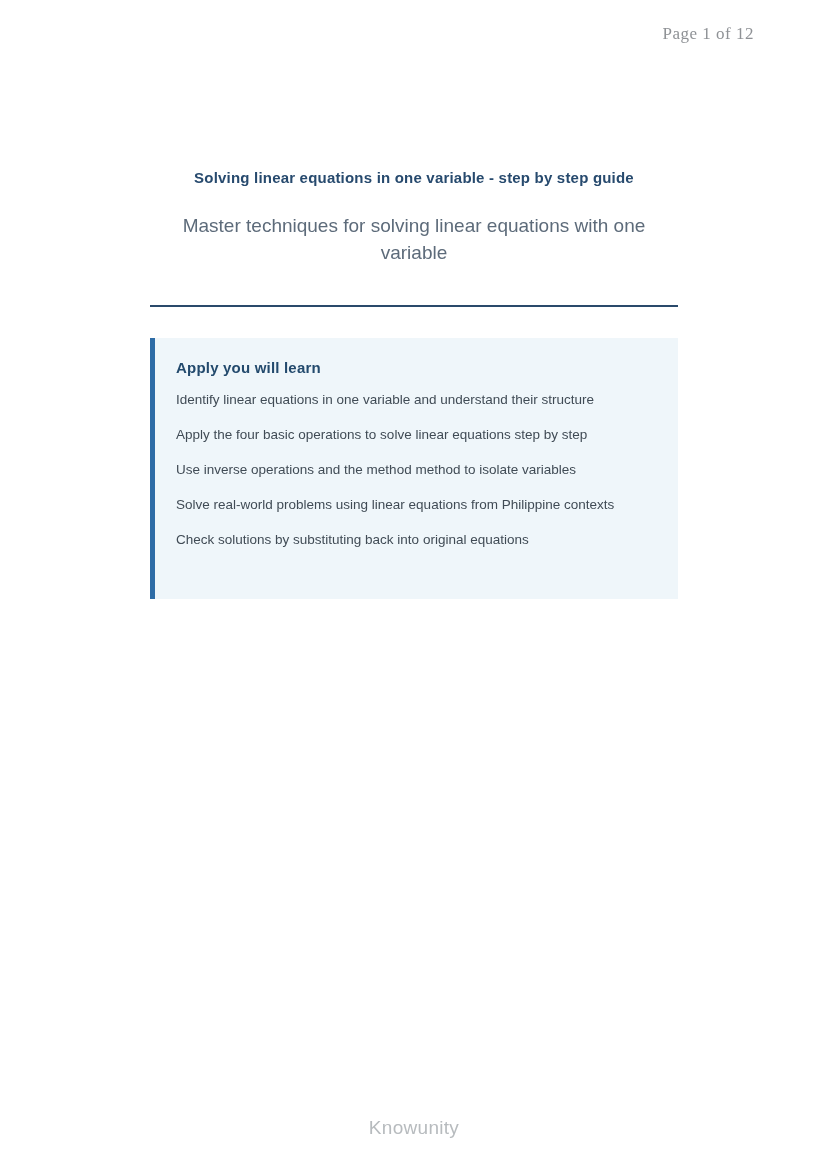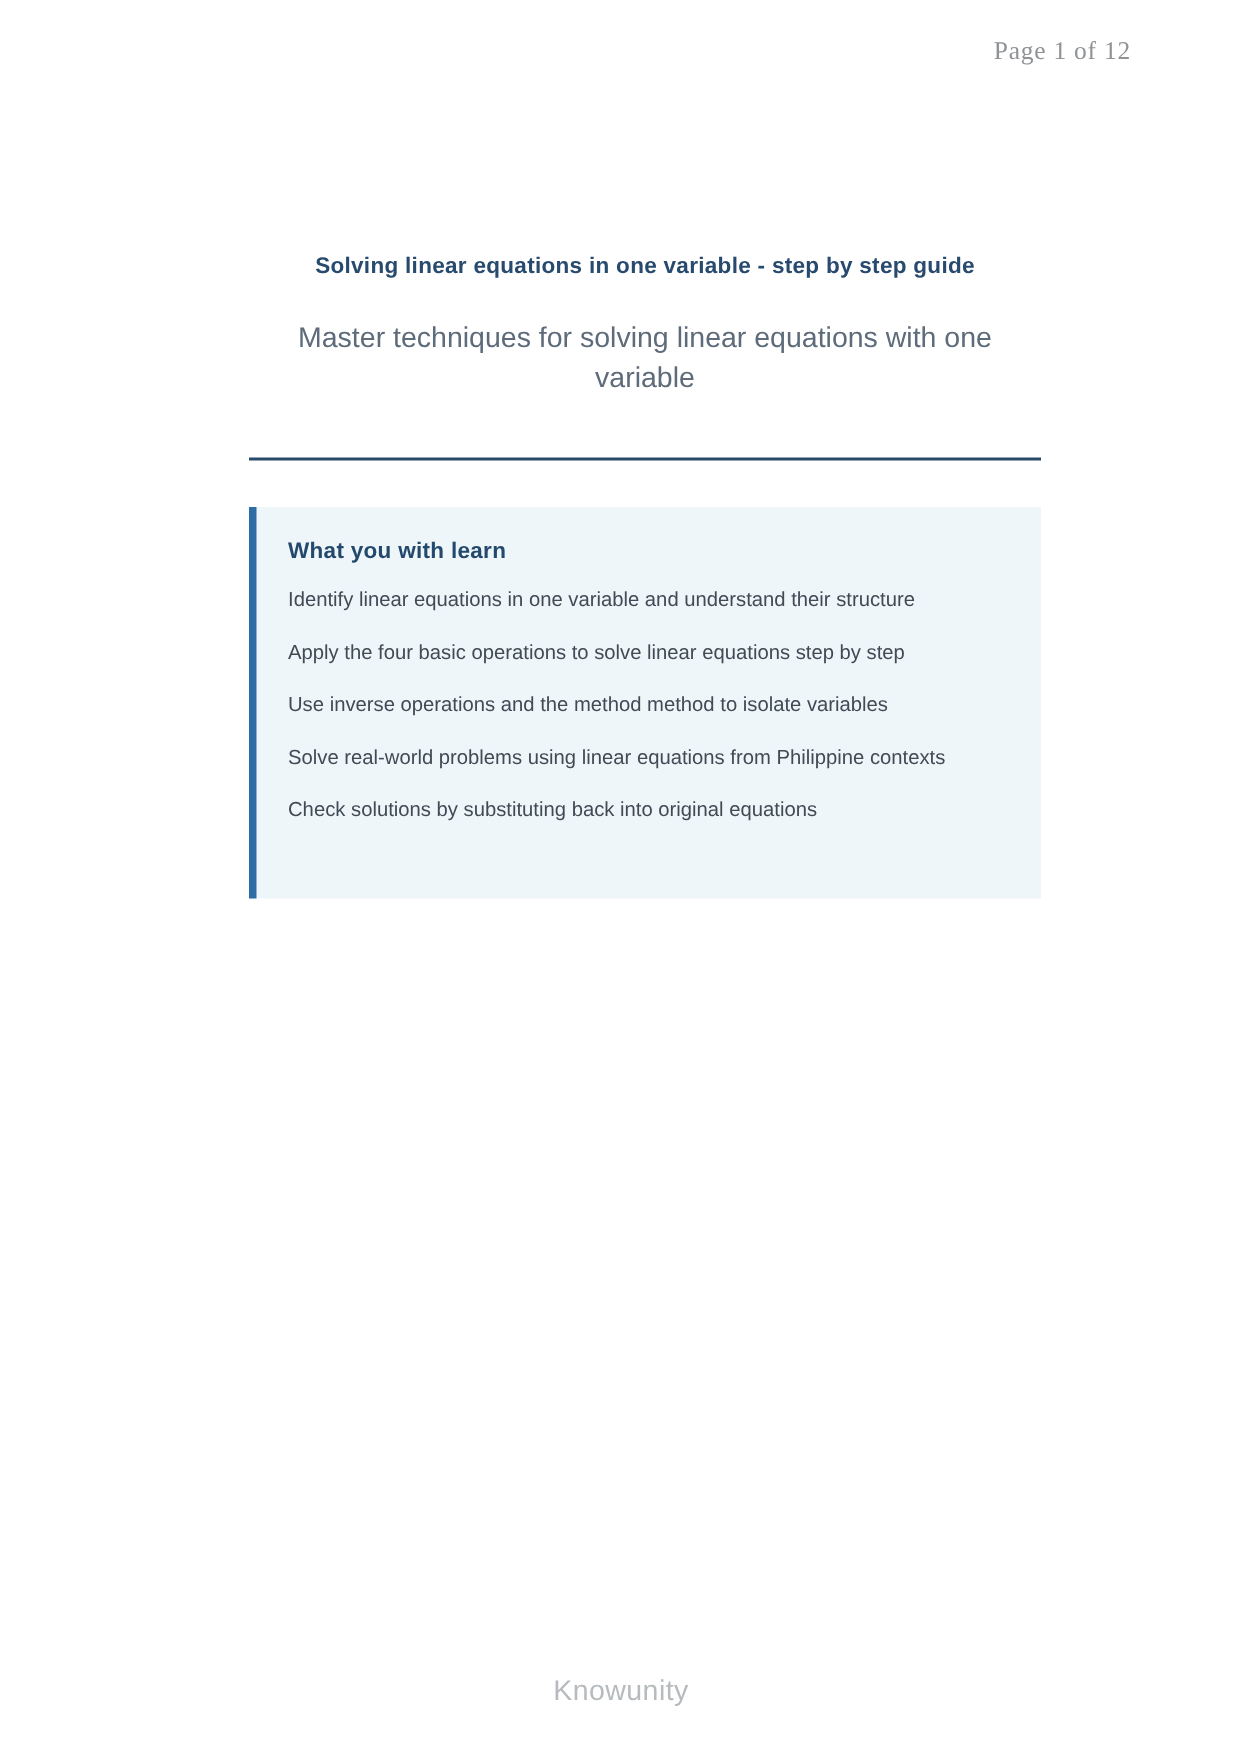--- a/index.html
+++ b/index.html
@@ -18,21 +18,21 @@
     position: absolute;
     top: 24px;
     right: 74px;
     font-family: "Liberation Serif", "DejaVu Serif", serif;
     font-size: 17px;
     color: #8f9296;
     letter-spacing: 0.5px;
   }
   .content {
     position: absolute;
-    left: 166px;
+    left: 150px;
     top: 0;
     width: 528px;
   }
   .doc-title {
     margin-top: 169px;
     text-align: center;
     font-size: 15px;
     font-weight: bold;
     color: #274a6e;
     letter-spacing: 0.2px;
@@ -101,21 +101,21 @@
 
   <div class="doc-title">Solving linear equations in one variable - step by step guide</div>
 
   <div class="doc-subtitle">Master techniques for solving linear equations with one variable</div>
 
   <hr class="divider">
 
   <div class="learn-box">
     <div class="accent-bar"></div>
 
-    <div class="learn-heading">What you with learn</div>
+    <div class="learn-heading">Apply you will learn</div>
 
     <div class="learn-item">Identify linear equations in one variable and understand their structure</div>
     <div class="learn-item">Apply the four basic operations to solve linear equations step by step</div>
     <div class="learn-item">Use inverse operations and the method method to isolate variables</div>
     <div class="learn-item">Solve real-world problems using linear equations from Philippine contexts</div>
     <div class="learn-item">Check solutions by substituting back into original equations</div>
   </div>
 
 </div>
 

